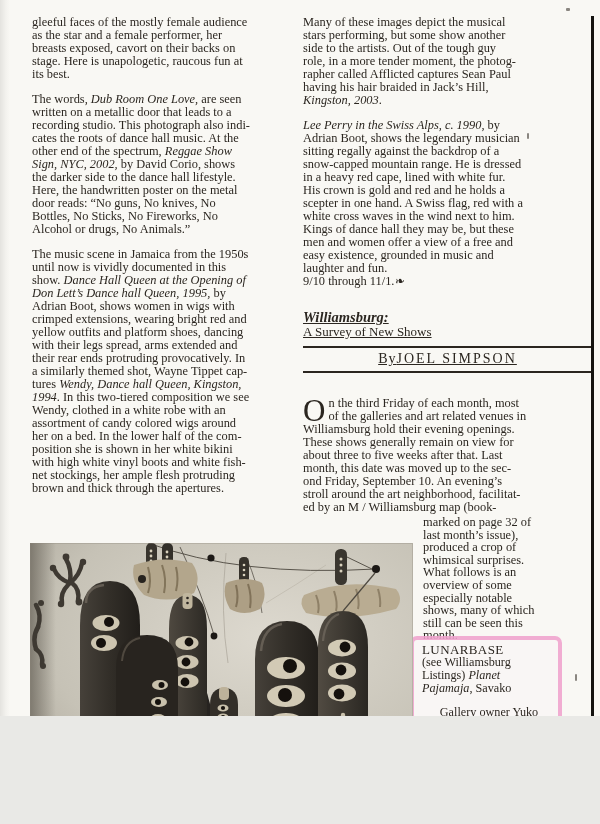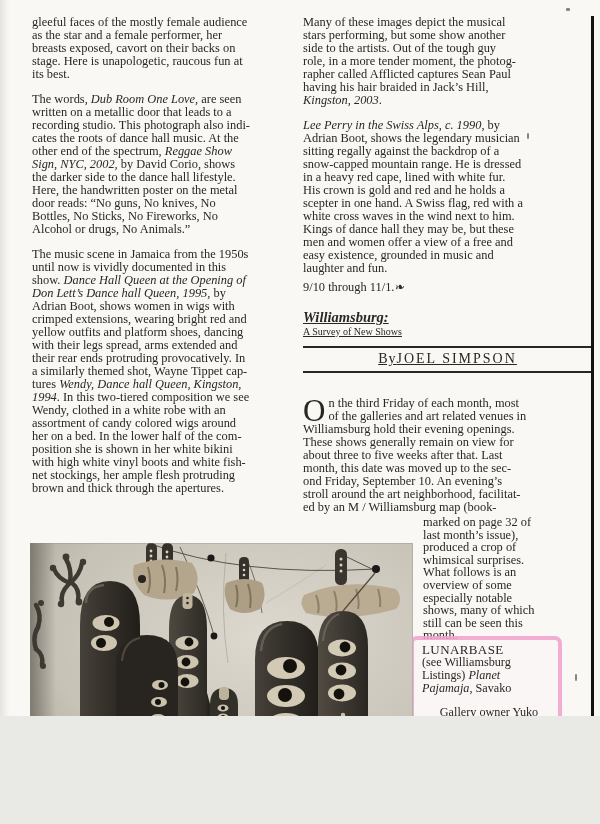--- a/index.html
+++ b/index.html
@@ -18,21 +18,21 @@
   .col{position:absolute;font-size:12.4px;line-height:13px;}
   .col p{margin:0 0 12px 0;white-space:pre-line;}
   .it{font-style:italic;}
   #left-col{left:32px;top:16px;width:268px;}
   #right-col{left:303px;top:16px;width:290px;}
   .dateline{white-space:pre-line;}
   .endmark{font-size:12px;display:inline-block;transform:rotate(-8deg);margin-left:1px;}
 
   #section-head{position:absolute;left:303px;top:310px;width:289px;text-decoration:underline;}
   .sec-title{font-style:italic;font-weight:bold;font-size:14.5px;line-height:15px;}
-  .sec-sub{font-size:10px;line-height:14px;margin-bottom:7px;}
+  .sec-sub{font-size:13px;line-height:14px;margin-bottom:7px;}
   .rule{height:2px;background:#2b2620;}
   .byline{text-align:center;font-size:14px;padding:3px 0 4px 0;}
   .byline .by{letter-spacing:1px;}
   .byline .name{letter-spacing:2px;}
 
   #opening{position:absolute;left:303px;top:384px;width:289px;
     font-size:12.4px;line-height:13px;white-space:pre-line;}
   .dropcap{float:left;font-size:31px;line-height:25px;padding:1px 3px 0 0;font-weight:normal;}
   #opening-b{position:absolute;left:423px;top:516px;width:172px;
     font-size:12.4px;line-height:12.6px;white-space:pre-line;}
@@ -93,21 +93,21 @@
   </div>
 
   <div id="right-col" class="col">
     <p><span>Many of these images depict the musical
 stars performing, but some show another
 side to the artists. Out of the tough guy
 role, in a more tender moment, the photog-
 rapher called Afflicted captures Sean Paul
 having his hair braided in Jack’s Hill,
 </span><span class="it">Kingston, 2003</span><span>.</span></p>
-    <p style="margin-bottom:6px"><span class="it">Lee Perry in the Swiss Alps, c. 1990</span><span>, by
+    <p style="margin-bottom:0"><span class="it">Lee Perry in the Swiss Alps, c. 1990</span><span>, by
 Adrian Boot, shows the legendary musician
 sitting regally against the backdrop of a
 snow-capped mountain range. He is dressed
 in a heavy red cape, lined with white fur.
 His crown is gold and red and he holds a
 scepter in one hand. A Swiss flag, red with a
 white cross waves in the wind next to him.
 Kings of dance hall they may be, but these
 men and women offer a view of a free and
 easy existence, grounded in music and

